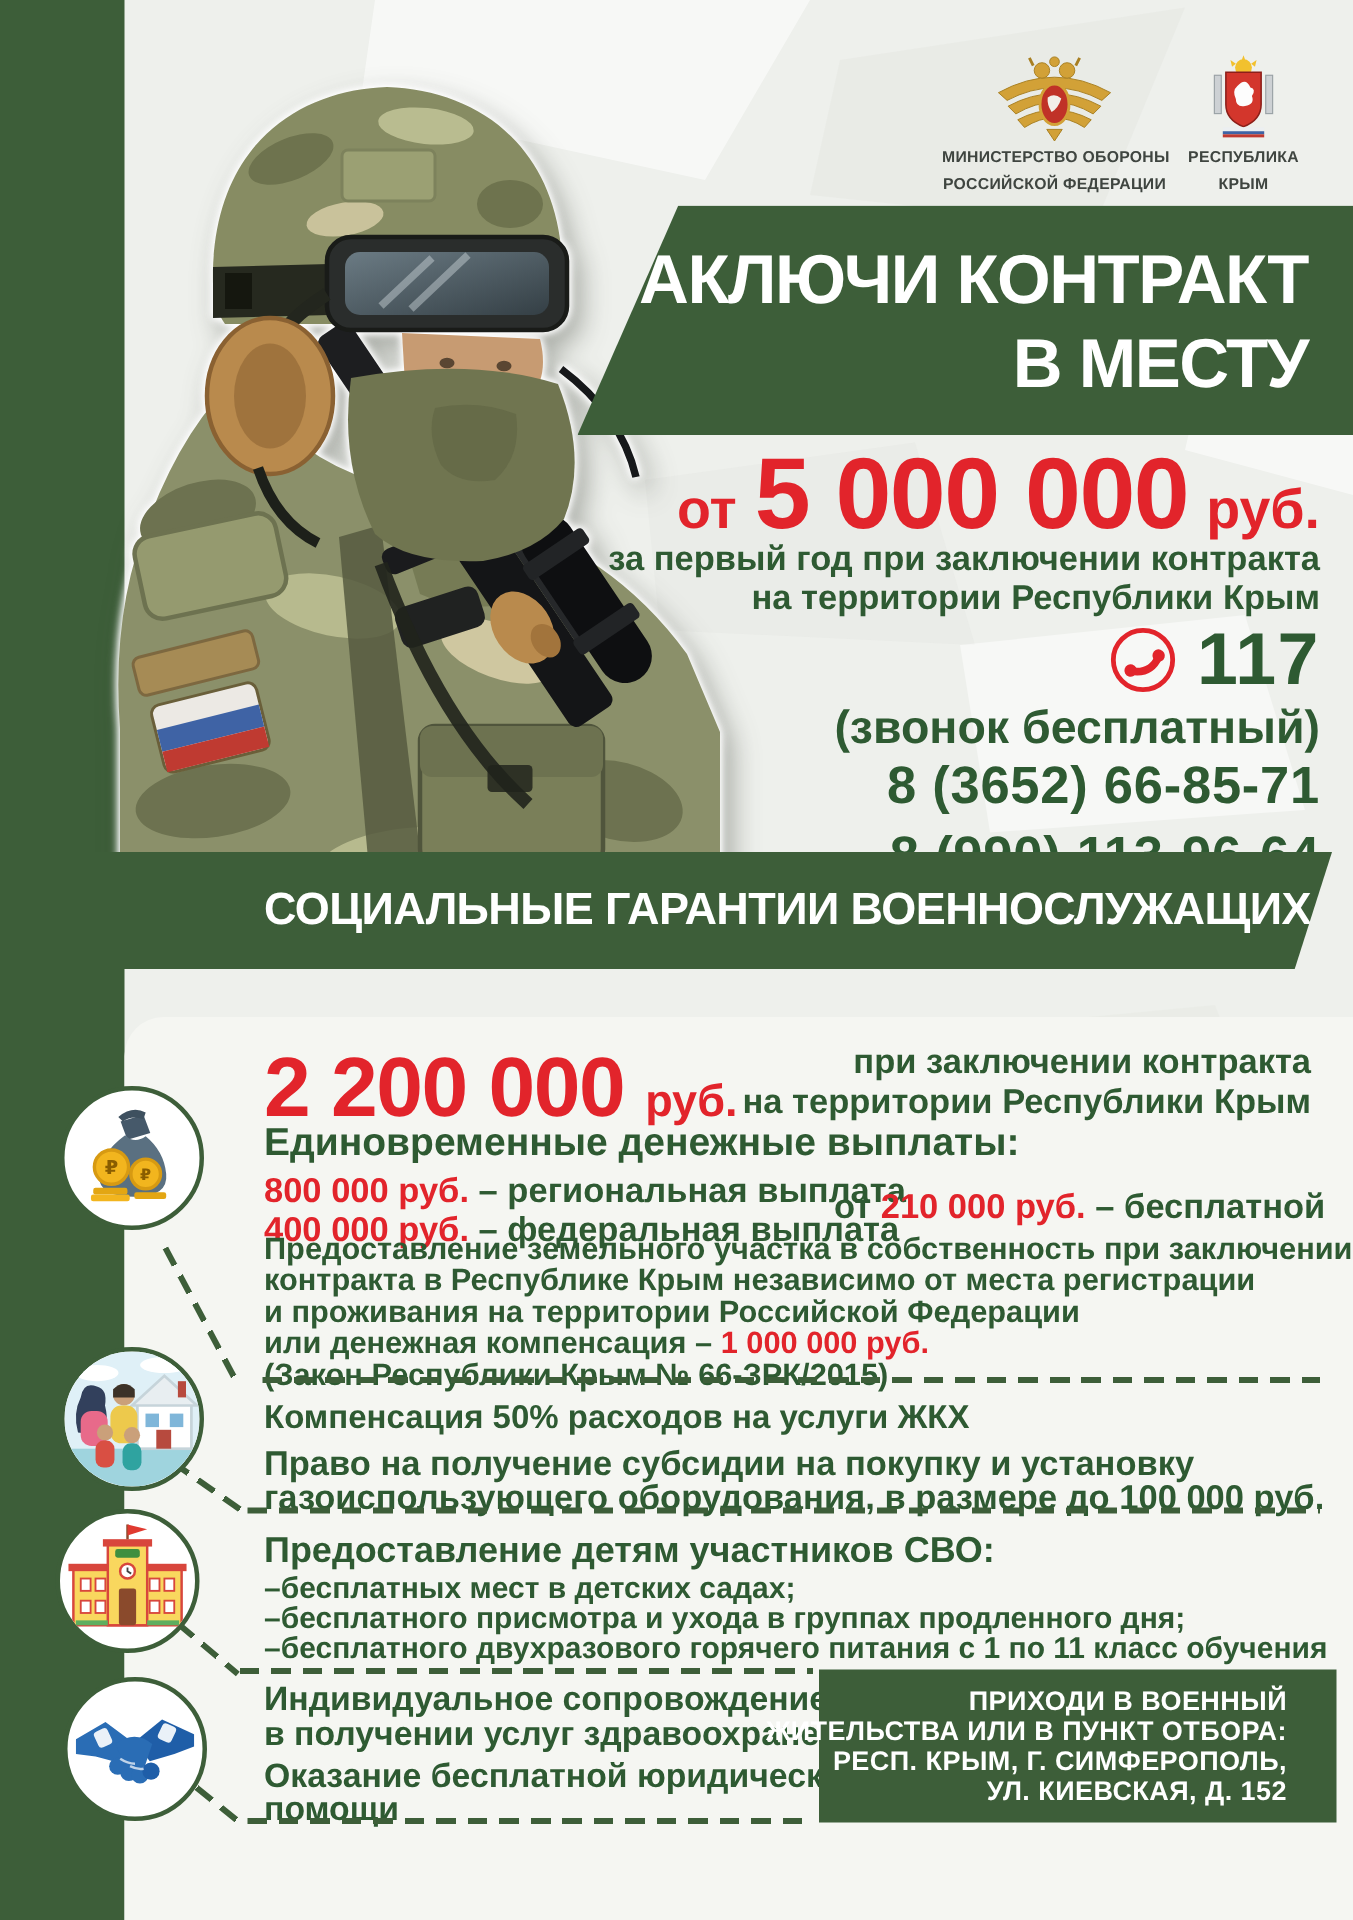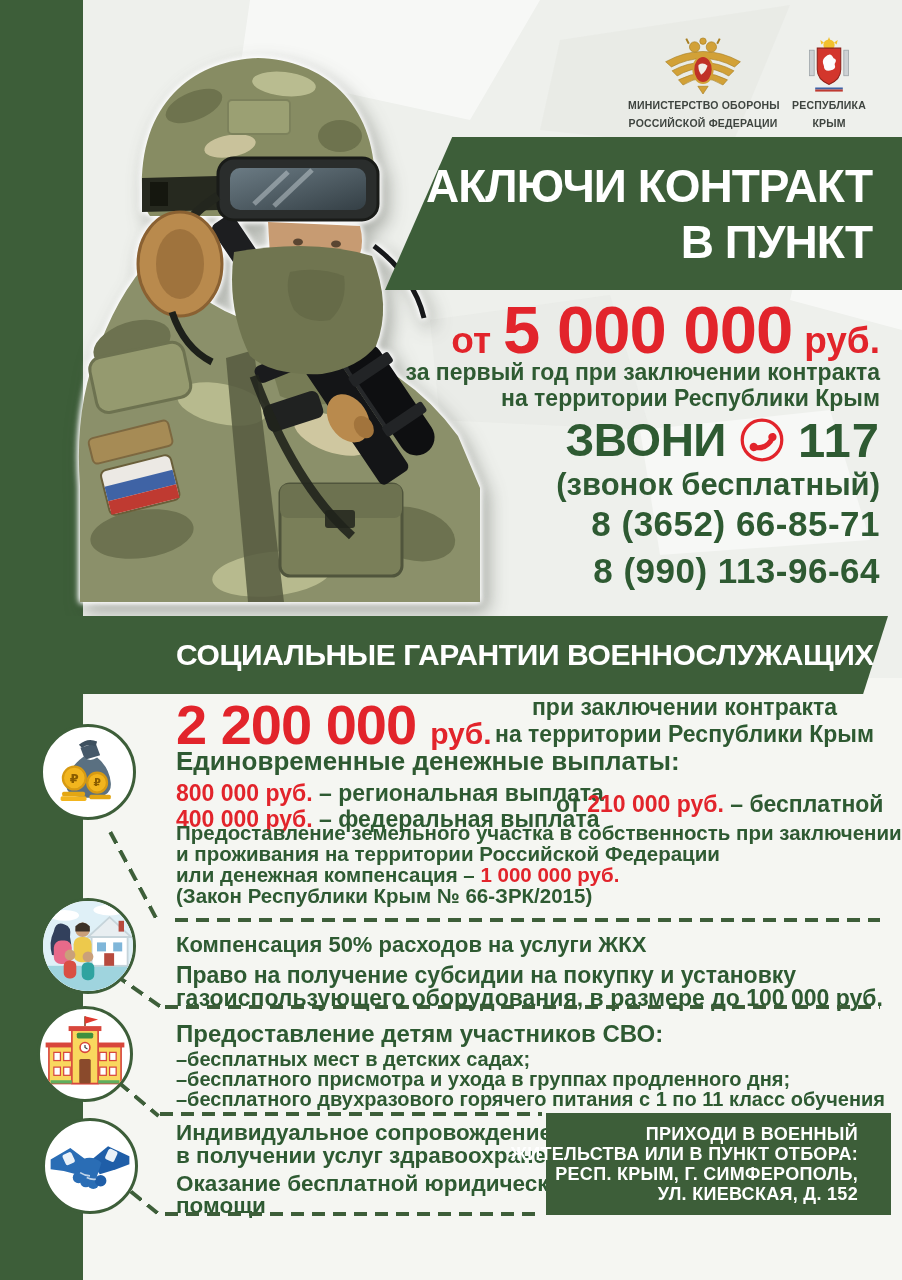--- a/index.html
+++ b/index.html
@@ -35,34 +35,34 @@
   .price-note{position:absolute;top:359px;right:22px;z-index:4;text-align:right;color:var(--text-green);font-weight:700;font-size:23px;line-height:26px;white-space:nowrap;}
   
   .call-row{position:absolute;top:412px;right:22px;z-index:4;display:flex;align-items:center;gap:13px;white-space:nowrap;}
   .call-label{font-size:46px;font-weight:700;color:var(--text-green);letter-spacing:-.5px;}
   .call-number{font-size:49px;font-weight:700;color:var(--text-green);letter-spacing:1px;}
   .call-free{position:absolute;top:467px;right:22px;z-index:4;font-size:31px;font-weight:700;color:var(--text-green);white-space:nowrap;}
   .phone-line{position:absolute;right:22px;z-index:4;font-size:35px;font-weight:700;color:var(--text-green);letter-spacing:.5px;white-space:nowrap;}
   .phone-1{top:504px;}
   .phone-2{top:551px;}
   
-  .soc-banner{position:absolute;left:0;top:616px;width:888px;height:78px;background:var(--green);z-index:4;
+  .soc-banner{position:absolute;left:0;top:568px;width:888px;height:78px;background:var(--green);z-index:4;
     clip-path:polygon(0 0,100% 0,97.2% 100%,0 100%);
     display:flex;flex-direction:column;justify-content:center;padding-left:176px;
     filter:drop-shadow(0 3px 4px rgba(40,45,38,.25));}
   .soc-banner .s-line{color:#fff;font-weight:700;font-size:30px;line-height:34px;letter-spacing:-.4px;white-space:nowrap;}
   
   .panel{position:absolute;left:83px;top:678px;width:819px;height:602px;background:var(--panel);border-top-left-radius:26px;z-index:2;}
   .abs{position:absolute;z-index:5;white-space:nowrap;}
   .g{color:var(--text-green);font-weight:700;}
   .r{color:var(--red);font-weight:700;}
   .amount-row{top:692px;left:176px;display:flex;align-items:baseline;gap:14px;}
   .amount-value{font-size:56px;letter-spacing:-1px;}
   .amount-suffix{font-size:30px;}
-  .amount-note{top:694px;right:28px;text-align:center;font-size:23px;line-height:27px;}
+  .amount-note{top:694px;right:28px;text-align:right;font-size:23px;line-height:27px;}
   .onetime-title{top:746px;left:176px;font-size:26px;}
   .pay-line{left:176px;font-size:23px;}
   .pay-line-1{top:780px;}
   .pay-line-2{top:806px;}
   .monthly-line{top:791px;left:556px;font-size:23px;}
   .land-par{top:822px;left:176px;font-size:20.5px;line-height:21px;}
   .utilities-line{top:932px;left:176px;font-size:22px;}
   .gas-line{left:176px;font-size:23px;}
   .gas-1{top:962px;}
   .gas-2{top:985px;}
@@ -227,35 +227,34 @@
       <rect x="18" y="94" width="54" height="5" fill="#eceff1"></rect>
       <rect x="18" y="99" width="54" height="4" fill="#3f63a5"></rect>
       <rect x="18" y="103" width="54" height="4" fill="#bf3a31"></rect>
     </svg>
     <div class="em-label">РЕСПУБЛИКА</div>
     <div class="em-label">КРЫМ</div>
   </div>
 
   <div class="title-banner">
     <div class="t-line">ЗАКЛЮЧИ КОНТРАКТ</div>
-    <div class="t-line">В ПУНКТ</div>
+    <div class="t-line">В МЕСТУ</div>
   </div>
 
   <div class="price-row">
     <span class="price-prefix">от</span>
     <span class="price-value">5 000 000</span>
     <span class="price-suffix">руб.</span>
   </div>
   <div class="price-note">
     <div>за первый год при заключении контракта</div>
     <div>на территории Республики Крым</div>
   </div>
 
   <div class="call-row">
-    <span class="call-label">ЗВОНИ</span>
     <svg width="46" height="46" viewBox="0 0 100 100" aria-hidden="true">
       <circle cx="50" cy="50" r="43" fill="none" stroke="#e2242b" stroke-width="7"></circle>
       <g transform="rotate(-28 50 50)">
         <path d="M27 56 Q50 74 73 56" stroke="#e2242b" stroke-width="11" fill="none" stroke-linecap="round"></path>
         <circle cx="27" cy="55" r="9" fill="#e2242b"></circle>
         <circle cx="73" cy="55" r="9" fill="#e2242b"></circle>
       </g>
     </svg>
     <span class="call-number">117</span>
   </div>
@@ -286,20 +285,21 @@
     <span class="r">400 000 руб.</span>
     <span class="g">– федеральная выплата</span>
   </div>
   <div class="abs monthly-line">
     <span class="g">от</span>
     <span class="r">210 000 руб.</span>
     <span class="g">– бесплатной</span>
   </div>
   <div class="abs land-par g">
     <div>Предоставление земельного участка в собственность при заключении</div>
+    <div>контракта в Республике Крым независимо от места регистрации</div>
     <div>и проживания на территории Российской Федерации</div>
     <div>
       <span>или денежная компенсация –</span>
       <span class="r">1 000 000 руб.</span>
     </div>
     <div>(Закон Республики Крым № 66-ЗРК/2015)</div>
   </div>
 
   <div class="abs utilities-line g">Компенсация 50% расходов на услуги ЖКХ</div>
   <div class="abs gas-line gas-1 g">Право на получение субсидии на покупку и установку</div>

